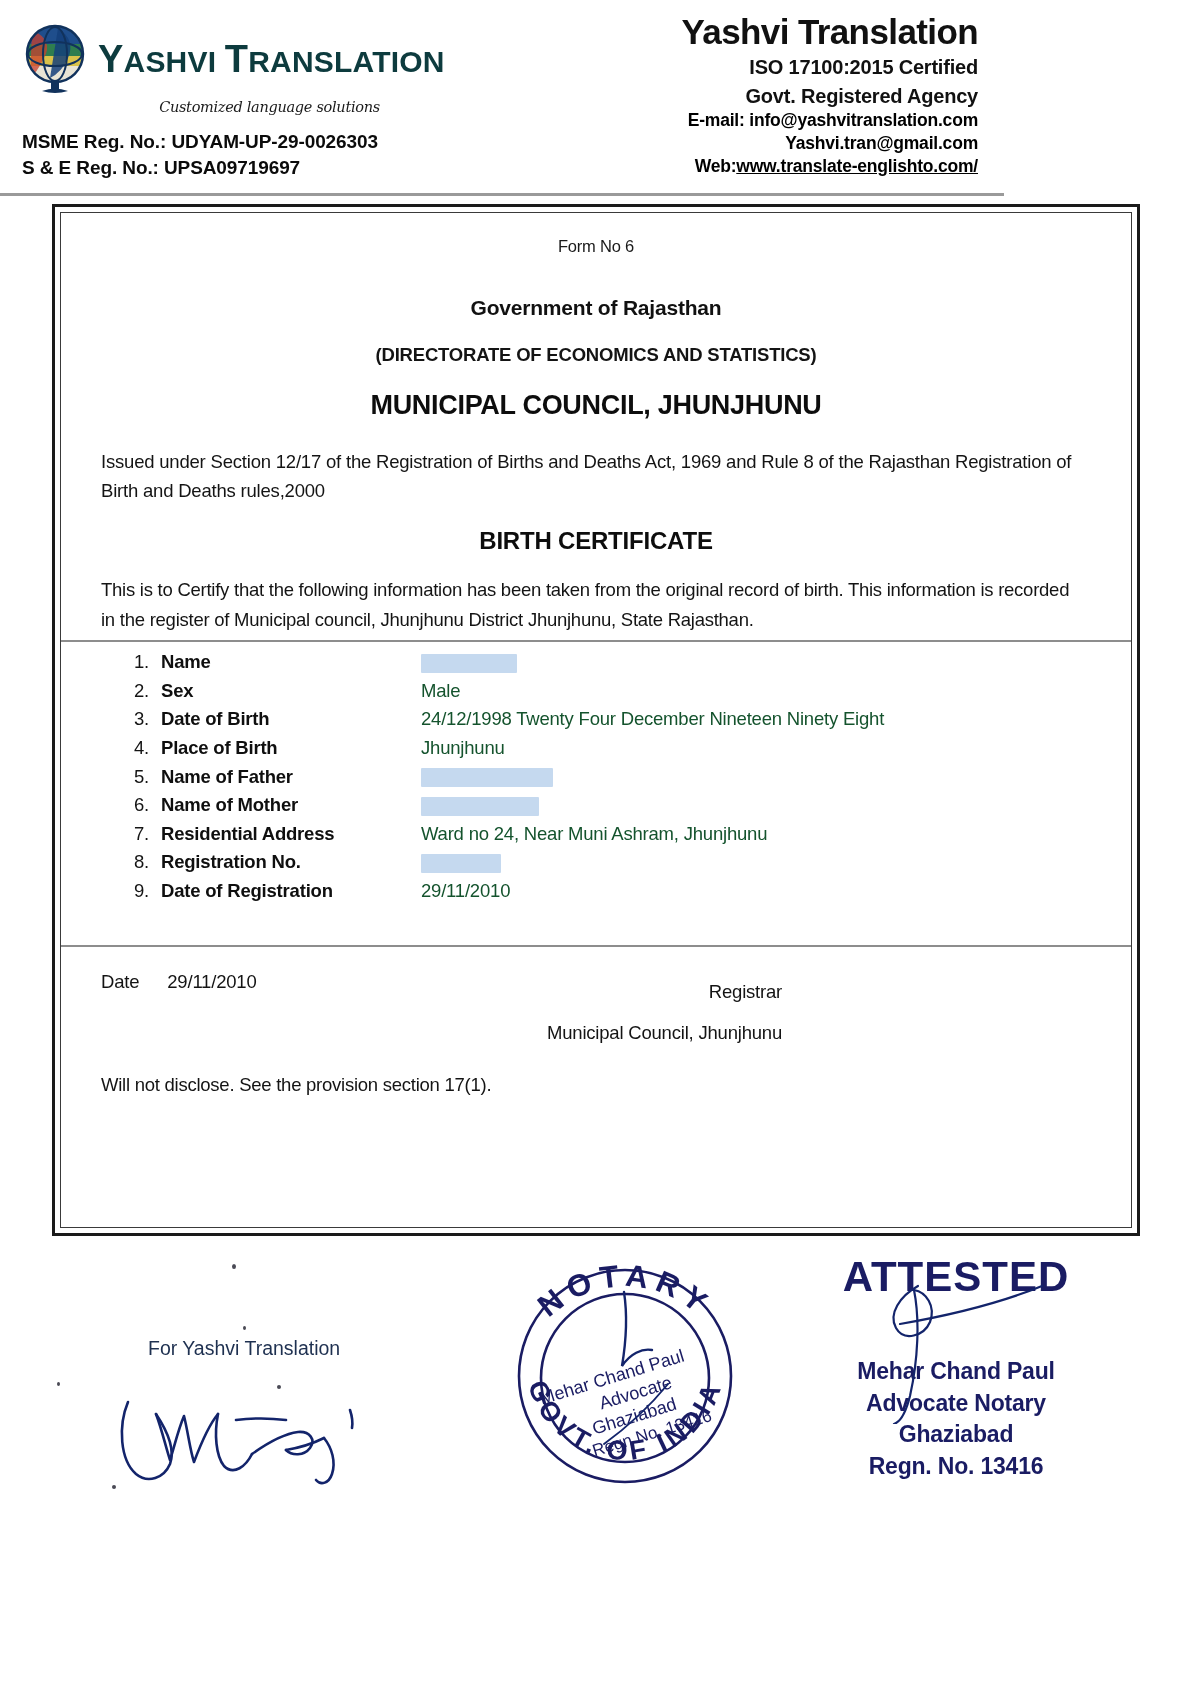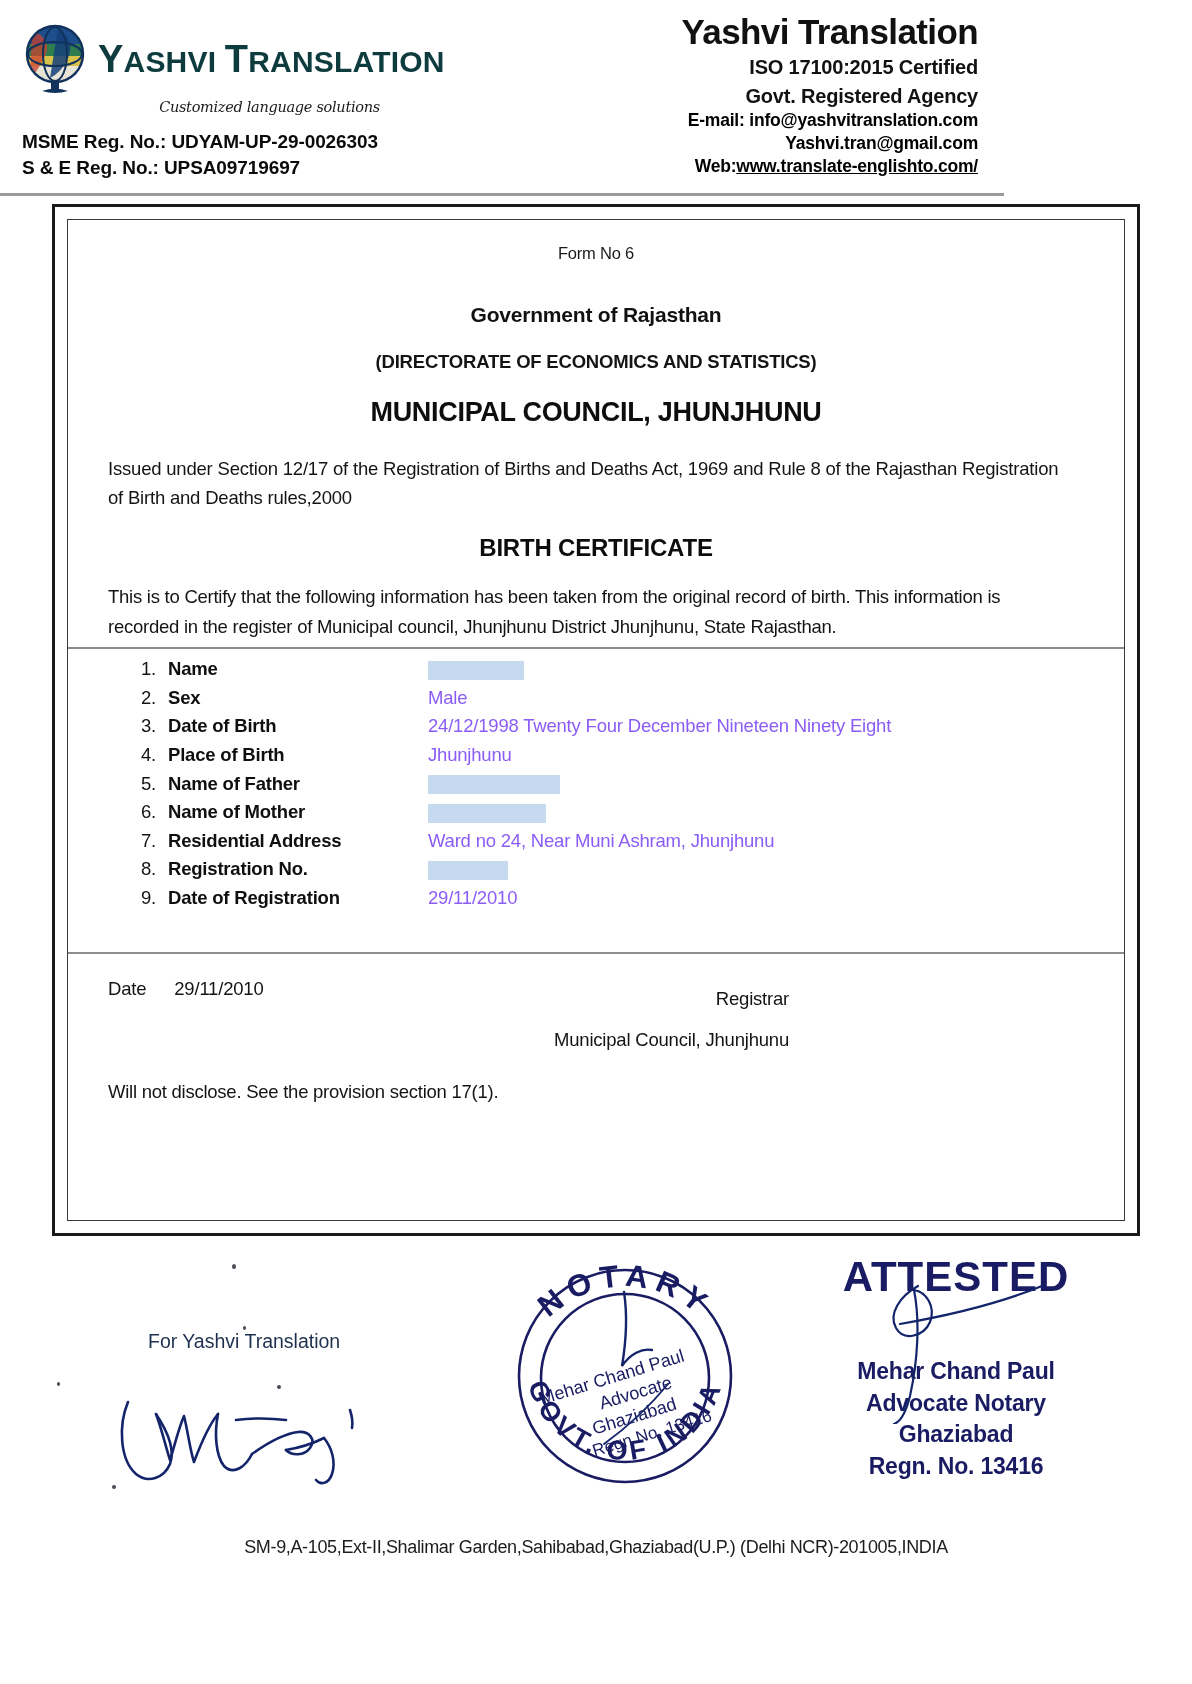--- a/index.html
+++ b/index.html
@@ -93,21 +93,21 @@
     bottom: 0;
     height: 3px;
     background: #9a9a9a;
   }
 
   
   .cert-wrap {
     position: relative;
     margin: 8px 52px 0 52px;
     border: 3px solid #1a1a1a;
-    padding: 12px;
+    padding: 5px;
     background: #fff;
     height: 1032px;
   }
   .cert-inner {
     border: 1px solid #3a3a3a;
     height: 100%;
     padding: 22px 36px 0 36px;
     position: relative;
   }
 
@@ -177,21 +177,21 @@
   .details { margin: 6px 0 0 0; padding: 0 0 0 30px; }
   .detail-row {
     display: flex;
     align-items: center;
     height: 28.6px;
     font-size: 18.5px;
     letter-spacing: -0.2px;
   }
   .d-num { width: 34px; text-align: right; padding-right: 12px; color: #141414; }
   .d-label { width: 260px; font-weight: 700; color: #0f0f0f; }
-  .d-value { color: #8b5cf6; white-space: nowrap; }
+  .d-value { color: #14532d; white-space: nowrap; }
   .redacted {
     display: inline-block;
     background: #c5d9ef;
     height: 19px;
     vertical-align: middle;
     border-radius: 1px;
   }
   .redacted.w1 { width: 96px; }
   .redacted.w5 { width: 132px; }
   .redacted.w6 { width: 118px; }
@@ -224,21 +224,21 @@
 
   
   .attest-zone {
     position: relative;
     height: 340px;
     margin-top: 6px;
   }
   .for-yashvi {
     position: absolute;
     left: 148px;
-    top: 88px;
+    top: 95px;
     font-size: 19.5px;
     color: #1e3050;
     letter-spacing: 0px;
   }
   .yashvi-sign {
     position: absolute;
     left: 118px;
     top: 132px;
     width: 270px;
     height: 120px;
@@ -488,14 +488,13 @@
       <svg width="240" height="140" viewBox="0 0 240 140" aria-hidden="true">
         <g fill="none" stroke="#13246b" stroke-width="2.2" stroke-linecap="round">
           <path d="M52 2 C34 12, 22 30, 30 44 C38 58, 58 52, 64 38 C70 22, 60 8, 48 6"></path>
           <path d="M48 6 C54 36, 52 76, 44 112 C40 128, 34 138, 28 140"></path>
           <path d="M34 40 C80 32, 132 20, 176 2"></path>
         </g>
       </svg>
     </div>
   </div>
 
-  <div class="footer-address">SM-9,A-105,Ext-II,Shalimar  Garden,Sahibabad,Ghaziabad(U.P.) (Delhi NCR)-201005,INDIA</div>
 </section>
 
 </body></html>

